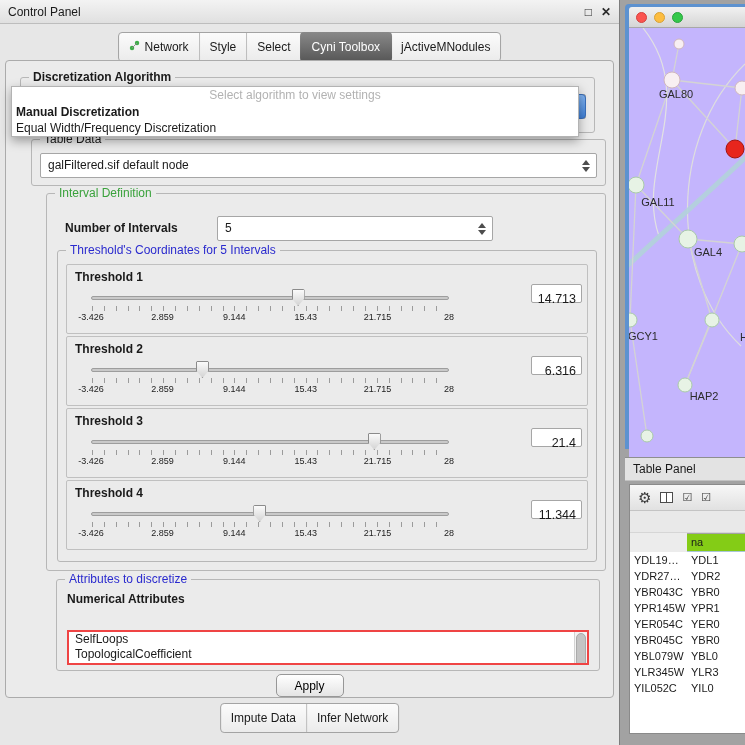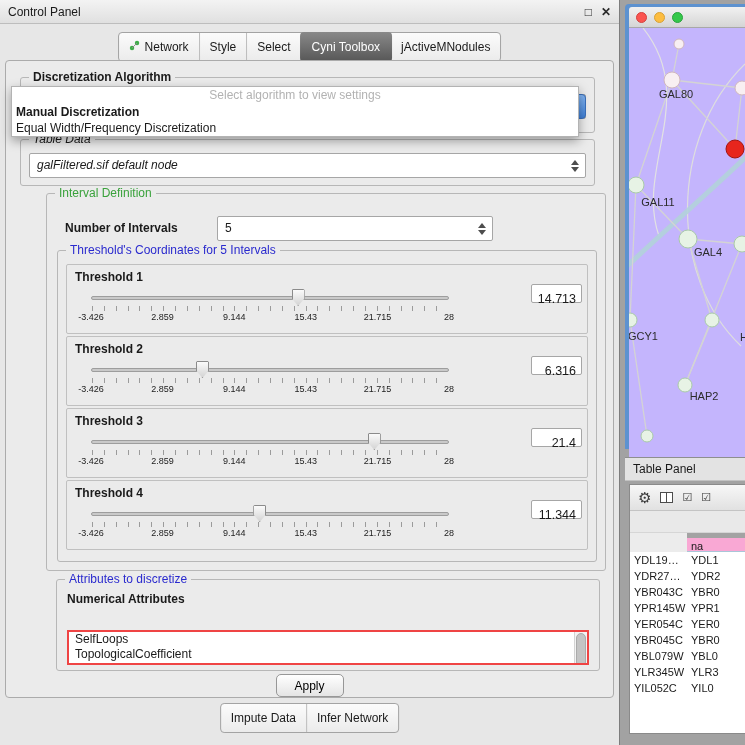--- a/index.html
+++ b/index.html
@@ -54,21 +54,21 @@
 
   #algo-group { left:14px; top:16px; width:575px; height:56px; }
   #algo-combo { left:8px; right:8px; top:16px; }
 
   #algo-popup { position:absolute; left:5px; top:25px; width:568px; height:51px; z-index:40;
     background:#fff; border:1px solid #b3b3b3; box-shadow:0 4px 10px rgba(0,0,0,0.35); }
   .popup-prompt { text-align:center; color:#b2b2b2; font-size:12px; height:17px; line-height:17px; }
   .popup-item { font-size:12px; height:16px; line-height:16px; padding-left:4px; }
   .popup-item.bold { font-weight:bold; }
 
-  #table-data-group { left:14px; top:78px; width:575px; height:47px;font-style:italic; }
+  #table-data-group { left:25px; top:78px; width:575px; height:47px; }
   #table-data-combo { left:8px; right:8px; top:13px; }
 
   #interval-group { left:40px; top:132px; width:560px; height:378px; }
   #count-label { position:absolute; left:18px; top:22px; height:24px; line-height:24px;
     font-size:12px; font-weight:bold; }
   #count-combo { left:170px; top:22px; width:276px; }
 
   #thresholds-group { left:10px; top:56px; width:540px; height:312px; }
   .t-panel { position:relative; height:70px; margin:0 8px 2px 8px; border:1px solid #c0c0c0;
     border-radius:2px; background:#ebebeb; }
@@ -123,21 +123,21 @@
   #tw-toolbar { height:26px; background:linear-gradient(#f7f7f7,#e1e1e1);
     border-bottom:1px solid #c4c4c4; display:flex; align-items:center; gap:9px; padding-left:8px; }
   #gear-ic { font-size:15px; color:#3b3b3b; line-height:1; }
   #col-ic { width:13px; height:11px; border:1px solid #4c4c4c; background:
     linear-gradient(to right,#fff 0 5px,#4c4c4c 5px 6px,#fff 6px); }
   .chk-ic { font-size:11px; color:#333; line-height:1; }
   #tw-spacer { height:22px; background:#e9e9e9; border-bottom:1px solid #d6d6d6; }
   #tw-header { display:flex; height:19px; font-size:11px; }
   #tw-header .th0 { width:57px; background:#fca5a5; border:1px solid #8fb5ce; border-left:none;
     line-height:17px; padding-left:4px; overflow:hidden; white-space:nowrap;margin-top:36px; }
-  #tw-header .th1 { flex:1; background:#f9a8d4; border-top:5px solid #a3a3a3;
+  #tw-header .th1 { flex:1; background:#84cc16; border-top:1px solid #a3a3a3;
     border-bottom:1px solid #a9c6d8; line-height:17px; padding-left:4px; overflow:hidden; }
   #tw-rows { position:absolute; left:0; right:0; top:67px; bottom:0; background:#fff; overflow:hidden; }
   .trow { display:flex; height:16px; line-height:16px; font-size:11px; }
   .trow .td0 { width:57px; padding-left:4px; white-space:nowrap; overflow:hidden; }
   .trow .td1 { flex:1; padding-left:4px; white-space:nowrap; overflow:hidden; }
 </style>
 </head>
 <body>
 
 <div id="desktop">

